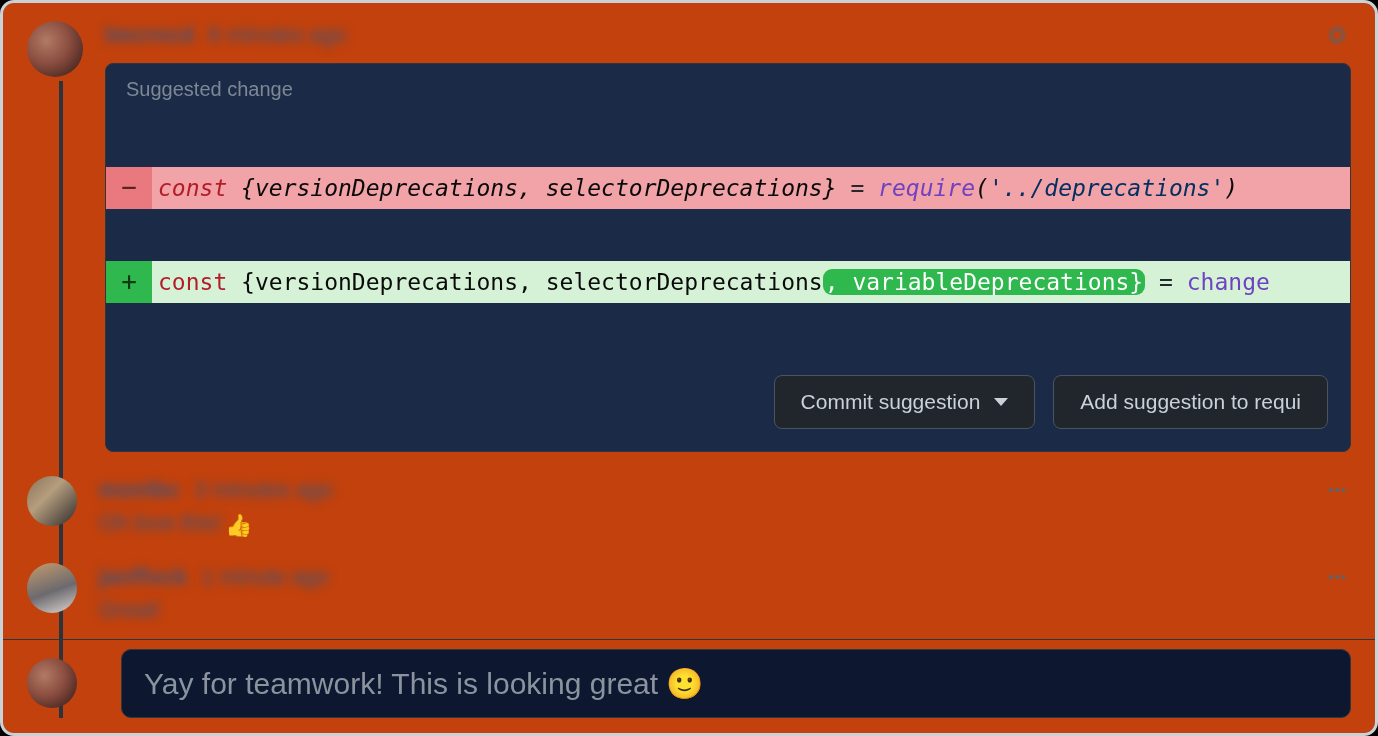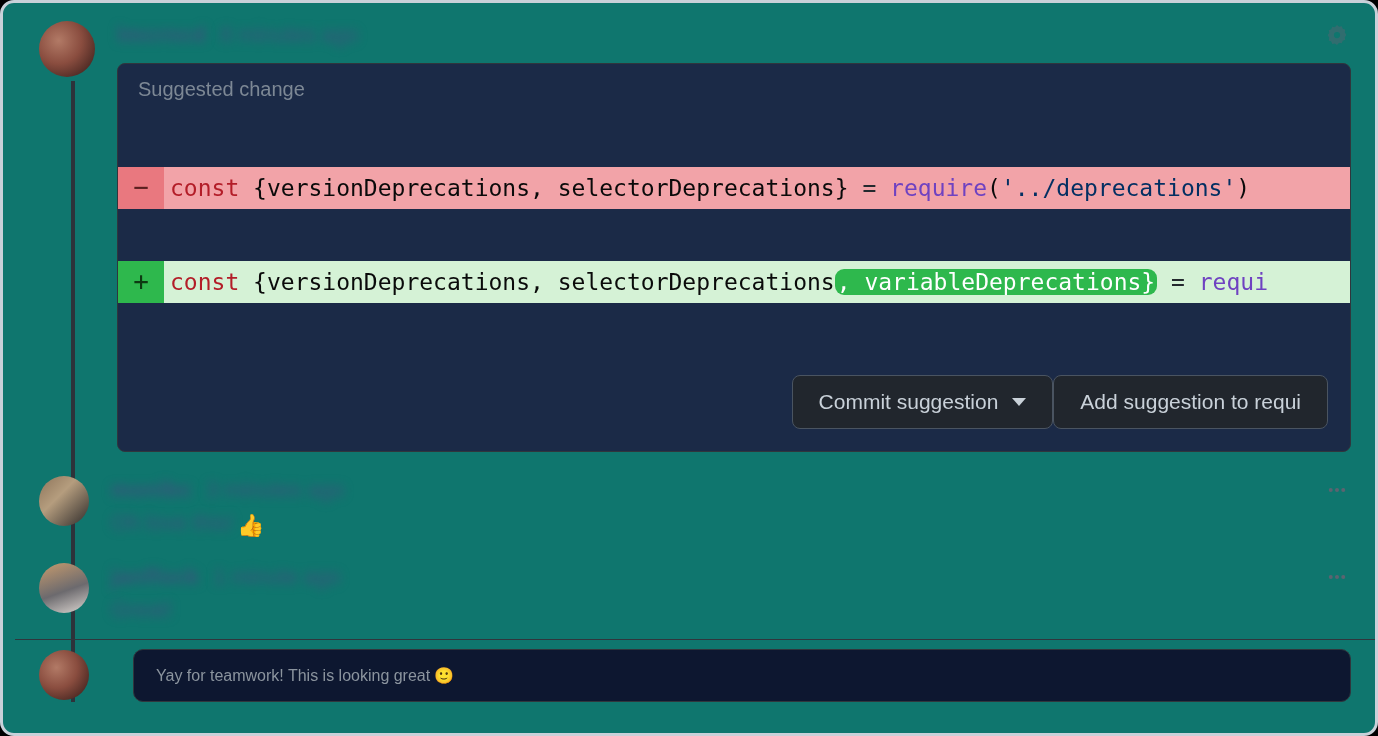--- a/index.html
+++ b/index.html
@@ -9,22 +9,22 @@
     font-family: -apple-system, BlinkMacSystemFont, "Segoe UI", Helvetica, Arial, sans-serif;
     color: #c9d1d9;
     overflow: hidden;
   }
   .frame {
     position: relative;
     width: 1378px;
     height: 736px;
     border: 3px solid #c9d1d9;
     border-radius: 14px;
-    background: #0f766e;
-    padding: 18px 24px 18px 36px;
+    background: #c2410c;
+    padding: 18px 24px 18px 24px;
   }
   .thread {
     position: relative;
   }
   .timeline-bar {
     position: absolute;
     left: 32px;
     top: 60px;
     bottom: 0;
     width: 4px;
@@ -115,34 +115,35 @@
   .gutter {
     width: 46px;
     flex: 0 0 46px;
     text-align: center;
     font-size: 26px;
     line-height: 40px;
   }
   .code { flex: 1; padding: 6px 14px 6px 6px; line-height: 30px; overflow: hidden; }
   .row-del { background: #f2a3a8; }
   .row-del .gutter { background: #e9787f; color: #5a1f1f; }
-  .row-del .code { color: #0a0a0a; }
+  .row-del .code { color: #0a0a0a; font-style: italic; }
   .row-add { background: #d5f2d6; }
   .row-add .gutter { background: #2eb84d; color: #0d3a12; }
   .row-add .code { color: #0a0a0a; }
   .tk-kw { color: #b31d28; }
   .tk-op { color: #24292e; }
   .tk-func { color: #6f42c1; }
   .tk-str { color: #032f62; }
   .tk-add-kw { color: #b31d28; }
   .tk-add-func { color: #6f42c1; }
   .tk-add-hl { background: #2eb84d; color: #fff; border-radius: 9px; padding: 0 2px; }
   .suggestion-actions {
     display: flex;
     justify-content: flex-end;
+    gap: 18px;
     padding: 20px 22px 22px;
   }
   .btn {
     background: #21262d;
     border: 1px solid #4a5461;
     border-radius: 8px;
     color: #c9d1d9;
     font-size: 21px;
     padding: 14px 26px;
     display: inline-flex;
@@ -163,21 +164,21 @@
     gap: 22px;
     margin-top: 8px;
     padding-top: 10px;
   }
   .reply-input {
     flex: 1;
     background: #0d1730;
     border: 1px solid #30363d;
     border-radius: 10px;
     padding: 16px 22px;
-    font-size: 16px;
+    font-size: 30px;
     color: #8b949e;
     display: flex;
     align-items: center;
   }
   .divider {
     position: absolute;
     left: -24px;
     right: -24px;
     top: 0;
     height: 1px;
@@ -206,21 +207,21 @@
 
         <div class="suggestion-box">
           <div class="suggestion-header">Suggested change</div>
           <div class="diff">
             <div class="diff-row row-del">
               <div class="gutter">−</div>
               <div class="code"><span class="tk-kw">const</span> {versionDeprecations, selectorDeprecations} <span class="tk-op">=</span> <span class="tk-func">require</span>(<span class="tk-str">'../deprecations'</span>)</div>
             </div>
             <div class="diff-row row-add">
               <div class="gutter">+</div>
-              <div class="code"><span class="tk-add-kw">const</span> {versionDeprecations, selectorDeprecations<span class="tk-add-hl">, variableDeprecations}</span> <span class="tk-op">=</span> <span class="tk-add-func">requi</span></div>
+              <div class="code"><span class="tk-add-kw">const</span> {versionDeprecations, selectorDeprecations<span class="tk-add-hl">, variableDeprecations}</span> <span class="tk-op">=</span> <span class="tk-add-func">change</span></div>
             </div>
           </div>
           <div class="suggestion-actions">
             <button class="btn">
               <span>Commit suggestion</span>
               <span class="caret-down"></span>
             </button>
             <button class="btn">
               <span>Add suggestion to requi</span>
             </button>

